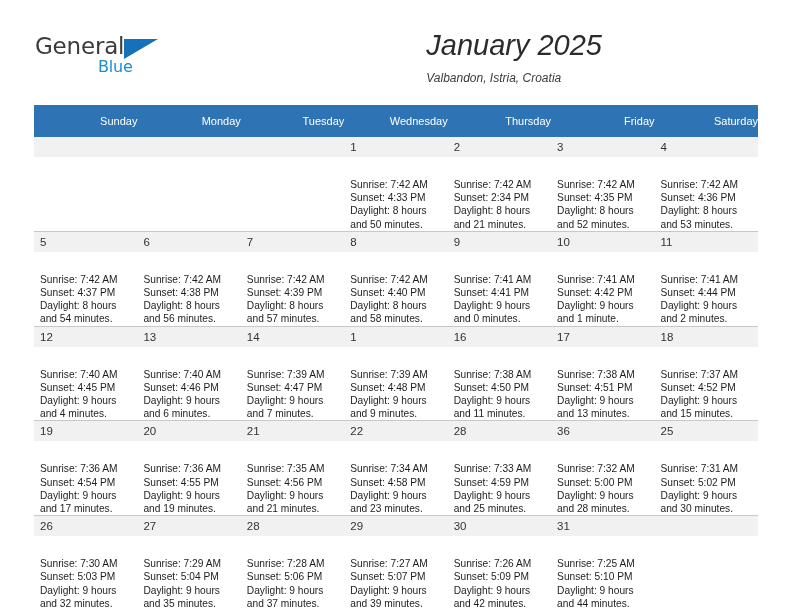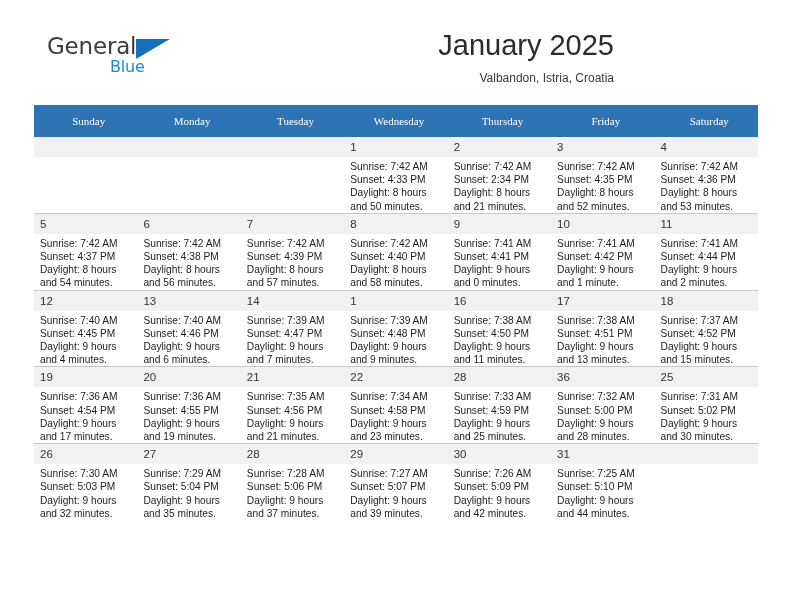--- a/index.html
+++ b/index.html
@@ -21,21 +21,20 @@
     box-sizing: border-box;
   }
 
   
   .header {
     position: absolute;
     left: 0;
     top: 0;
     width: 637px;
     height: 100px;
-    margin-left: 12px;
   }
   .brand {
     position: absolute;
     left: 35px;
     top: 33px;
     width: 230px;
     height: 50px;
   }
   .brand-general {
     position: absolute;
@@ -61,21 +60,22 @@
     top: 24px;
     font-size: 16px;
     color: #1b8cd4;
     font-family: "DejaVu Sans", sans-serif;
     letter-spacing: -0.2px;
   }
   .title-block {
     position: absolute;
     right: 35px;
     top: 28px;
-    text-align: right;
+    text-align: left;
+    font-style: italic;
   }
   .cal-title {
     font-size: 29px;
     color: #2b2b2b;
     font-weight: normal;
     line-height: 34px;
     white-space: nowrap;
   }
   .cal-subtitle {
     font-size: 12px;
@@ -92,26 +92,25 @@
     top: 105px;
     width: 724px;
     border-collapse: collapse;
     table-layout: fixed;
   }
   .calendar th {
     background: #2e74b5;
     color: #ffffff;
     font-size: 11px;
     font-weight: normal;
-    text-align: center;
+    text-align: right;
     padding: 6px 0 6px 6px;
     height: 20px;
     vertical-align: middle;
     border: none;
-    font-family: Liberation Serif, serif;
   }
   .calendar td {
     width: 103.43px;
     height: 74px;
     vertical-align: top;
     padding: 0;
     border: none;
     border-top: 1px solid #c8c8c8;
     background: #ffffff;
   }
@@ -121,21 +120,21 @@
   .daynum {
     display: block;
     background: #f1f1f1;
     font-size: 11.5px;
     color: #333333;
     padding: 3px 0 3px 6px;
     height: 14px;
     line-height: 14px;
   }
   .cell-body {
-    padding: 3px 5px 0 6px;
+    padding: 21px 5px 0 6px;
   }
   .cell-line {
     font-size: 10.2px;
     line-height: 13.2px;
     color: #1d1d1d;
     white-space: nowrap;
   }
   td.empty .daynum {
     color: transparent;
   }

